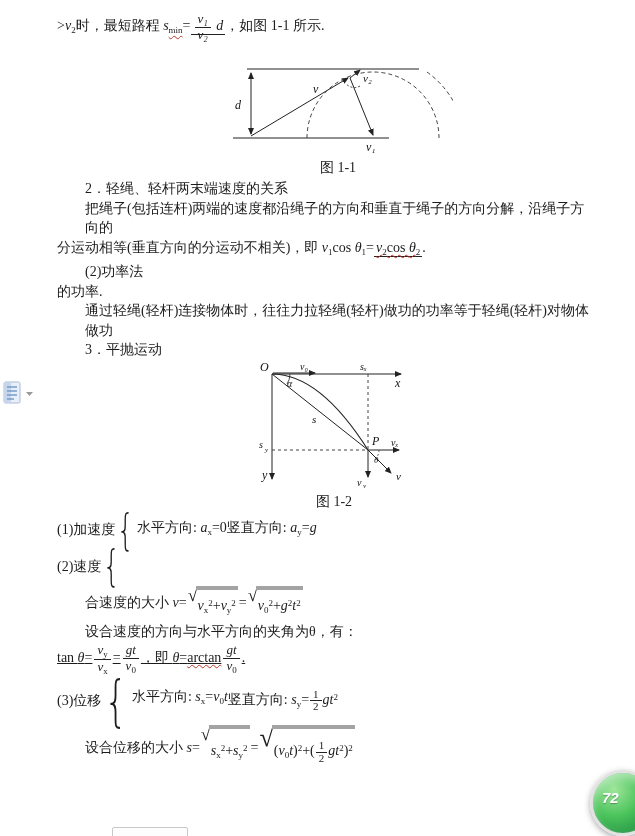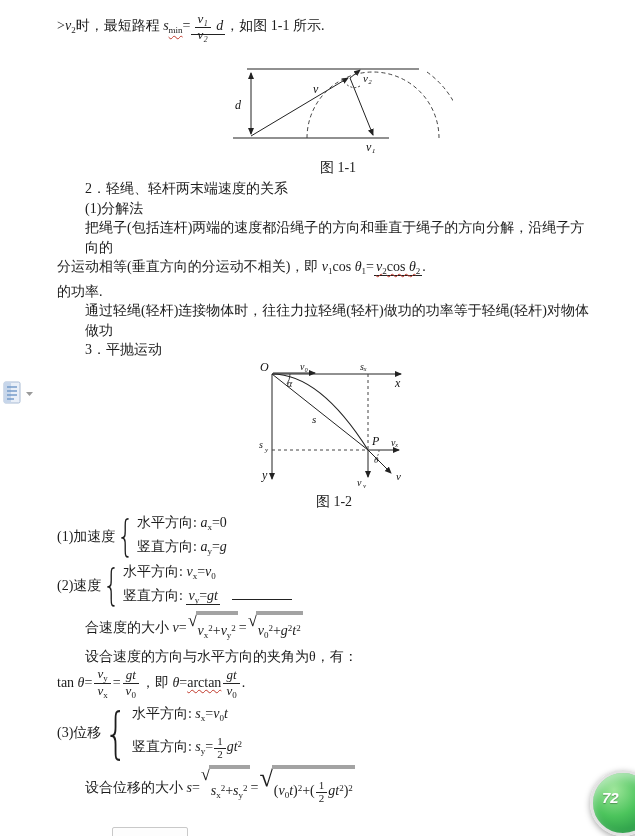--- a/index.html
+++ b/index.html
@@ -28,21 +28,21 @@
   .fden { border-top:1px solid #222; }
   .frac.sm { font-size:11px; line-height:1.05; margin:0 1px; }
   .sqrt { display:inline-flex; align-items:flex-start; vertical-align:middle; margin:0 1px; }
   .rad { font-size:18px; line-height:1; margin-right:-2px; }
   .rcd { border-top:4px solid #a3a3a3; padding:1px 2px 0 2px; }
   .cases { display:flex; align-items:center; margin:1px 0; }
   .cases .clabel { white-space:nowrap; }
   .brace { font-size:42px; font-weight:100; line-height:0.85;
            font-family:"DejaVu Sans",sans-serif; transform:scaleX(0.65); margin:0 -2px 0 -3px; }
   .brace.tall { font-size:56px; }
-  .rows { display:flex; flex-direction:column; }
+  .rows { display:flex; flex-direction:row; }
   .row { line-height:19px; white-space:nowrap; }
   .rowsp { line-height:26px; }
   .blankline { display:inline-block; width:60px; border-bottom:1px solid #222; margin-left:12px; }
   .fig { text-align:center; margin:0; }
   .figcap { text-align:center; margin:1px 0 2px 0; line-height:18px; }
   svg text { font-family:"Liberation Serif","DejaVu Serif",serif; font-style:italic; fill:#111; }
   .frm { white-space:nowrap; }
   
   .side-float { position:absolute; left:2px; top:381px; width:34px; height:24px; cursor:pointer; }
   
@@ -89,25 +89,25 @@
       <line x1="127" y1="16" x2="137" y2="8" stroke="#222" marker-end="url(#ah1)"></line>
       <text x="140" y="20" font-size="11">v₂</text>
       <path d="M 137 24 Q 130 28 123 22" stroke="#444" fill="none" stroke-dasharray="2,2"></path>
       <path d="M 84 76 A 66 66 0 0 1 216 76" stroke="#444" fill="none" stroke-dasharray="4,3"></path>
       <path d="M 204 10 A 92 92 0 0 1 242 76" stroke="#444" fill="none" stroke-dasharray="4,3"></path>
     </svg>
     <p class="figcap">图 1-1</p>
   </div>
 
   <p class="t ind">2．轻绳、轻杆两末端速度的关系</p>
-  <p class="t ind">(1)分解法</p>
   <p class="t ind">把绳子(包括连杆)两端的速度都沿绳子的方向和垂直于绳子的方向分解，沿绳子方向的</p>
   <p class="t">
     <span><span>分运动相等(垂直方向的分运动不相关)，即 </span><i>v</i><sub>1</sub><span>cos </span><i>θ</i><sub>1</sub><span>=</span></span><span class="ublank wavy"><i>v</i><sub>2</sub><span>cos </span><i>θ</i><sub>2</sub></span><span>.</span>
   </p>
+  <p class="t ind">(2)功率法</p>
   <p class="t">的功率.</p>
   <p class="t ind">通过轻绳(轻杆)连接物体时，往往力拉轻绳(轻杆)做功的功率等于轻绳(轻杆)对物体做功</p>
 
   <p class="t ind">3．平抛运动</p>
 
   <div class="fig" style="transform:translateX(8px);">
     <svg width="152" height="128" viewBox="0 0 152 128">
       <defs>
         <marker id="ah2" markerWidth="8" markerHeight="7" refX="6" refY="3" orient="auto-start-reverse">
           <path d="M0,0 L7,3 L0,6 Z" fill="#222"></path>
@@ -149,39 +149,35 @@
     <span class="brace">{</span>
     <span class="rows">
       <span class="row"><span>水平方向: </span><span class="mathline"><i>a</i><sub>x</sub><span>=0</span></span></span>
       <span class="row"><span>竖直方向: </span><span class="mathline"><i>a</i><sub>y</sub><span>=</span><i>g</i></span></span>
     </span>
   </div>
 
   <div class="cases">
     <span class="clabel">(2)速度</span>
     <span class="brace">{</span>
-    <span class="rows">
-      <span class="row"><span>水平方向: </span><span class="mathline"><i>v</i><sub>x</sub><span>=</span><i>v</i><sub>0</sub></span></span>
-      <span class="row"><span>竖直方向: </span><span class="mathline ublank"><i>v</i><sub>y</sub><span>=</span><i>g</i><i>t</i></span><span class="blankline"></span></span>
-    </span>
   </div>
 
   <p class="t ind frm" style="line-height:24px;">
     <span>合速度的大小 </span><span class="mathline"><i>v</i><span>=</span></span><span class="sqrt">
         <span class="rad">√</span>
         <span class="rcd mathline"><i>v</i><sub>x</sub><sup>2</sup><span>+</span><i>v</i><sub>y</sub><sup>2</sup></span>
       </span><span>=</span><span class="sqrt">
         <span class="rad">√</span>
         <span class="rcd mathline"><i>v</i><sub>0</sub><sup>2</sup><span>+</span><i>g</i><sup>2</sup><i>t</i><sup>2</sup></span>
       </span>
   </p>
 
   <p class="t ind">设合速度的方向与水平方向的夹角为θ，有：</p>
 
-  <p class="t frm" style="line-height:34px;">
+  <p class="t frm" style="line-height:34px;text-decoration:underline;">
     <span class="mathline"><span>tan </span><i>θ</i><span>=</span></span><span class="frac">
         <span class="fnum mathline"><i>v</i><sub>y</sub></span>
         <span class="fden mathline"><i>v</i><sub>x</sub></span>
       </span><span>=</span><span class="frac">
         <span class="fnum mathline"><i>g</i><i>t</i></span>
         <span class="fden mathline"><i>v</i><sub>0</sub></span>
       </span><span class="mathline"><span>，即 </span><i>θ</i><span>=</span></span><span class="wavy">arctan</span><span class="frac">
         <span class="fnum mathline"><i>g</i><i>t</i></span>
         <span class="fden mathline"><i>v</i><sub>0</sub></span>
       </span><span>.</span>

